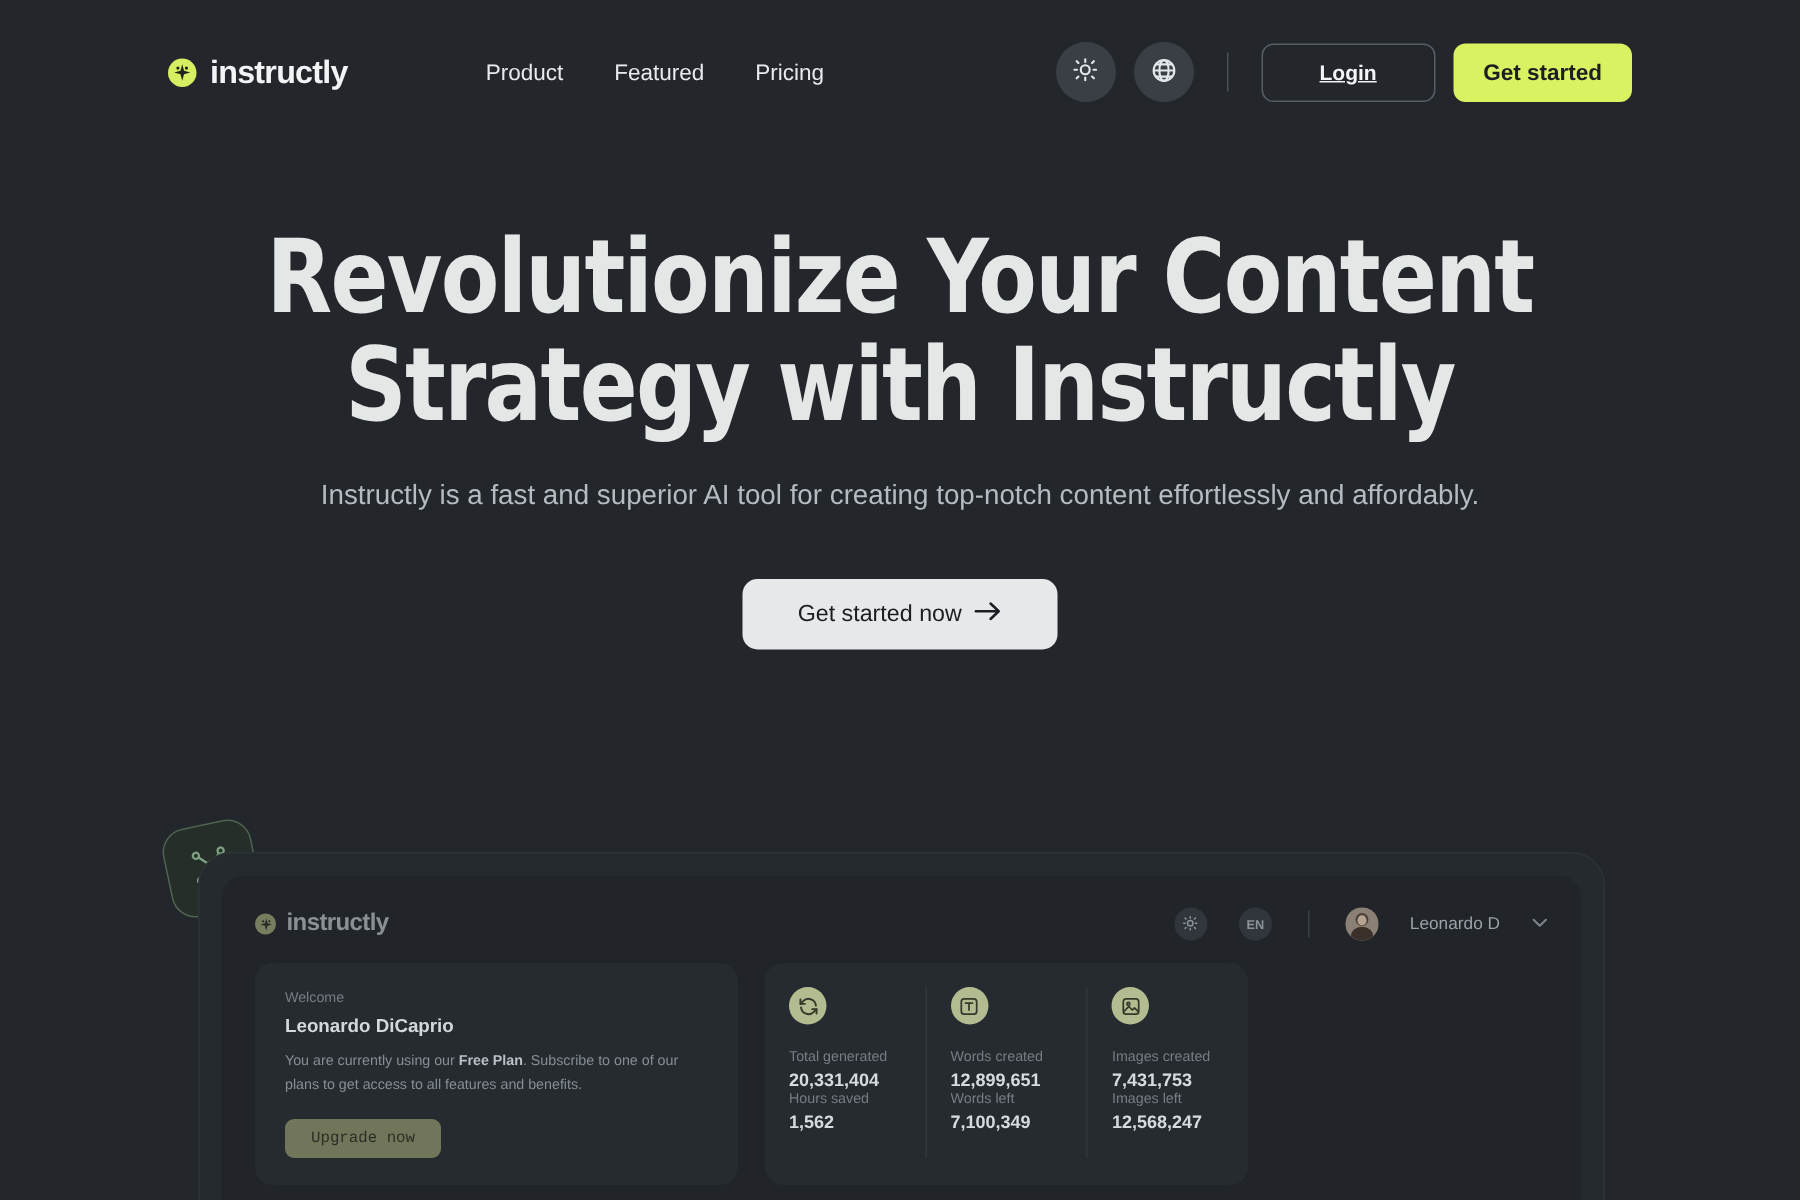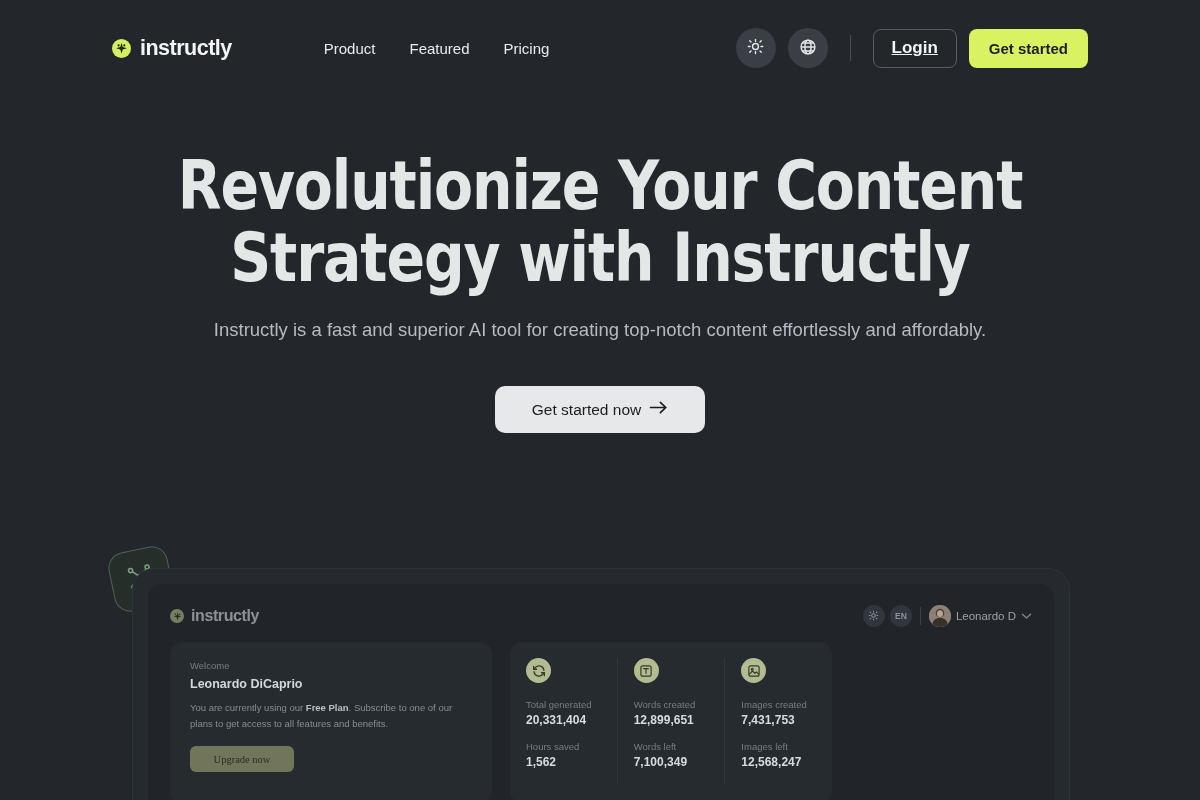--- a/index.html
+++ b/index.html
@@ -32,23 +32,23 @@
     text-decoration: none; cursor: pointer; padding: 4px 2px;
   }
   .nav-right { margin-left: auto; display: flex; align-items: center; gap: 12px; }
   .icon-btn {
     width: 40px; height: 40px; border-radius: 50%;
     background: #3a3f46; border: none; cursor: pointer;
     display: flex; align-items: center; justify-content: center;
   }
   .nav-divider { width: 1px; height: 26px; background: #4a4f56; margin: 0 10px; }
   .btn-login {
-    height: 39px; padding: 0 18px; border-radius: 8px;
+    height: 39px; padding: 0 38px; border-radius: 8px;
     background: transparent; border: 1px solid #575d65;
-    color: #f2f4f5; font-size: 17px; font-weight: 600;
+    color: #f2f4f5; font-size: 14px; font-weight: 600;
     font-family: "Liberation Sans", sans-serif; cursor: pointer; text-decoration: underline;
   }
   .btn-getstarted {
     height: 39px; padding: 0 20px; border-radius: 8px;
     background: #d9f261; border: none; color: #1b1e22;
     font-size: 15px; font-weight: 700;
     font-family: "Liberation Sans", sans-serif; cursor: pointer; text-align: center;
   }
 
   
@@ -87,21 +87,21 @@
   }
   .dash-brand { display: flex; align-items: center; gap: 7px; opacity: .62; }
   .dash-mark {
     width: 14px; height: 14px; border-radius: 50%; background: #aab582;
     position: relative; flex: none;
   }
   .dash-mark svg { position: absolute; left: 1.5px; top: 1.5px; }
   .dash-brandname {
     font-size: 16px; font-weight: 700; color: #cdd2d5; letter-spacing: -0.4px;
   }
-  .dash-head-right { margin-left: auto; display: flex; align-items: center; gap: 5px; }
+  .dash-head-right { margin-left: auto; display: flex; align-items: center; gap: 21px; }
   .dash-circ {
     width: 22px; height: 22px; border-radius: 50%; background: #31363c;
     display: flex; align-items: center; justify-content: center;
     font-size: 8.5px; color: #8b9299; font-weight: 600; cursor: pointer;
   }
   .dash-sep { width: 1px; height: 18px; background: #3b4046; margin: 0 3px; }
   .dash-avatar {
     width: 22px; height: 22px; border-radius: 50%; overflow: hidden;
     background: #7d7368; flex: none; position: relative;
   }
@@ -114,31 +114,31 @@
   }
   .card-welcome { width: 322px; }
   .card-stats { width: 322px; display: flex; padding: 16px 0 18px; }
   .w-label { font-size: 9.5px; color: #767d84; margin-bottom: 6px; }
   .w-name { font-size: 12.5px; font-weight: 700; color: #d3d8dc; margin-bottom: 9px; }
   .w-desc { font-size: 9.5px; line-height: 16px; color: #868d94; }
   .w-desc b { color: #b9c0c6; font-weight: 700; }
   .w-btn {
     margin-top: 14px; width: 104px; height: 26px; border-radius: 6px;
     background: #8b9068; border: none; color: #2b2f23;
-    font-size: 10.5px; font-family: Liberation Serif, serif;
+    font-size: 10.5px; font-family: Liberation Mono, monospace;
     cursor: pointer; opacity: .75;
   }
   .stat-col { flex: 1; padding: 0 16px; }
   .stat-col + .stat-col { border-left: 1px solid #32373d; }
   .stat-ico {
     width: 25px; height: 25px; border-radius: 50%; background: #b3bb91;
     display: flex; align-items: center; justify-content: center; margin-bottom: 16px;
   }
   .stat-k { font-size: 9.5px; color: #767d84; margin-bottom: 3px; }
-  .stat-v { font-size: 12px; font-weight: 700; color: #d6dbdf; margin-bottom: 14px; }
+  .stat-v { font-size: 12px; font-weight: 700; color: #d6dbdf; }
   .stat-v:last-child { margin-bottom: 16px; }
 
   
   .float-badge {
     position: absolute; left: 111px; top: 549px; width: 60px; height: 60px;
     border: 1.5px solid #4e6350; border-radius: 16px; background: #262e29;
     transform: rotate(-12deg);
     display: flex; align-items: center; justify-content: center;
   }
   .float-stem {

